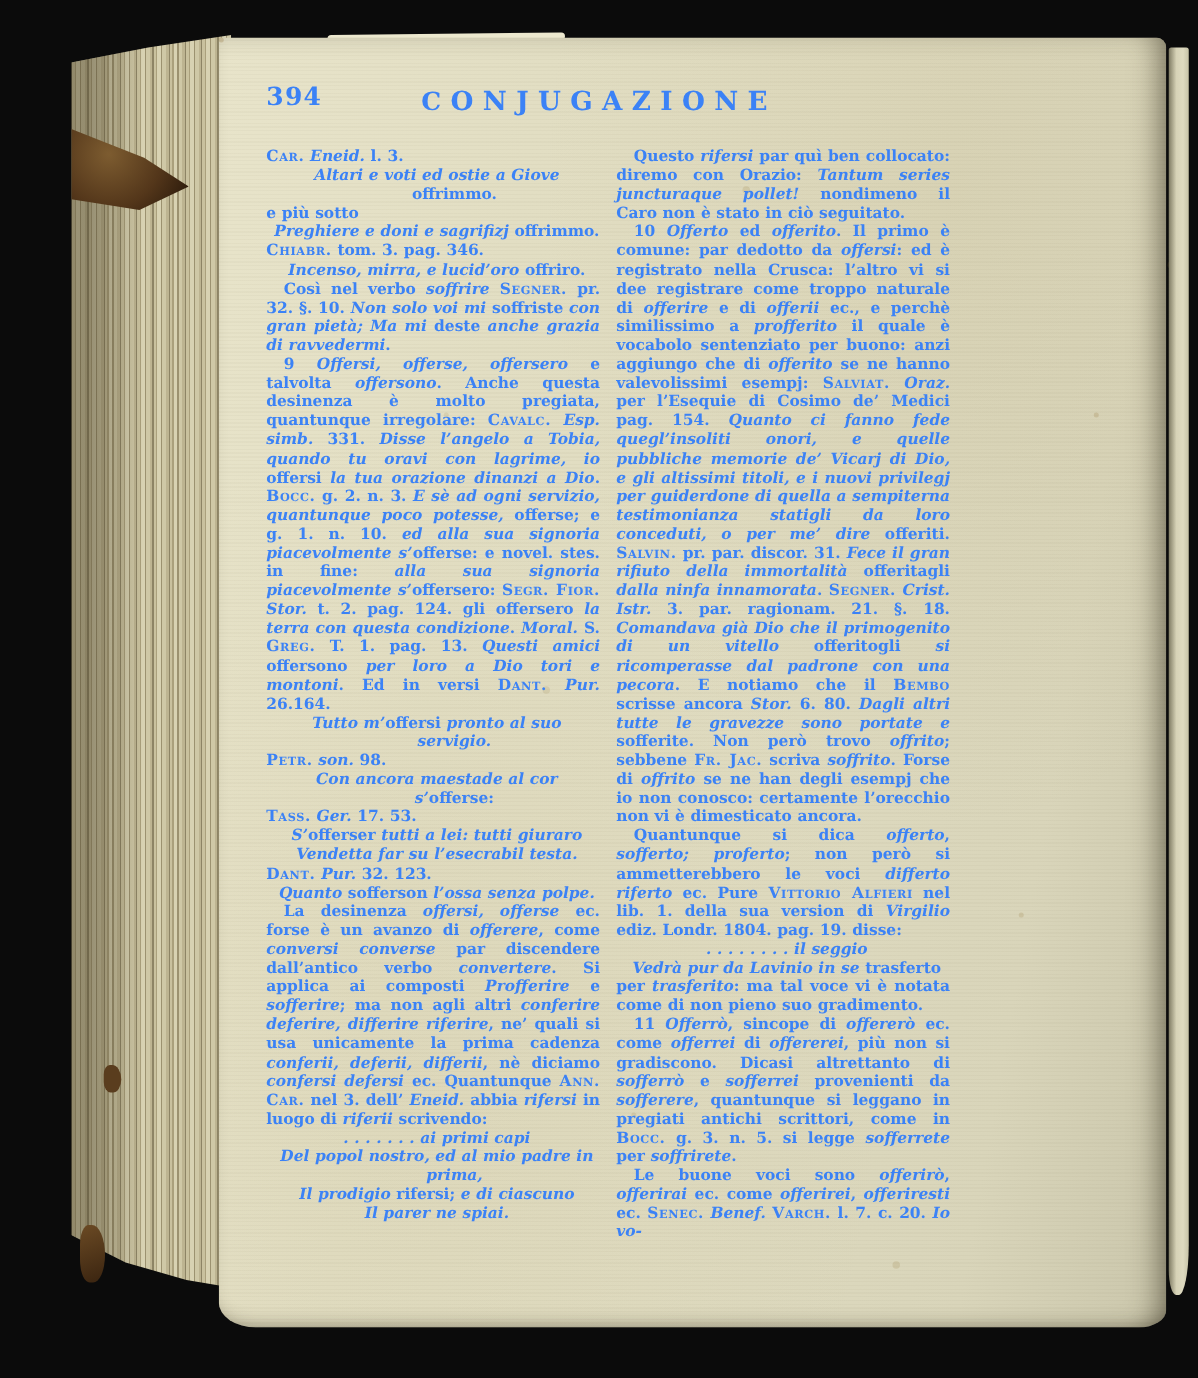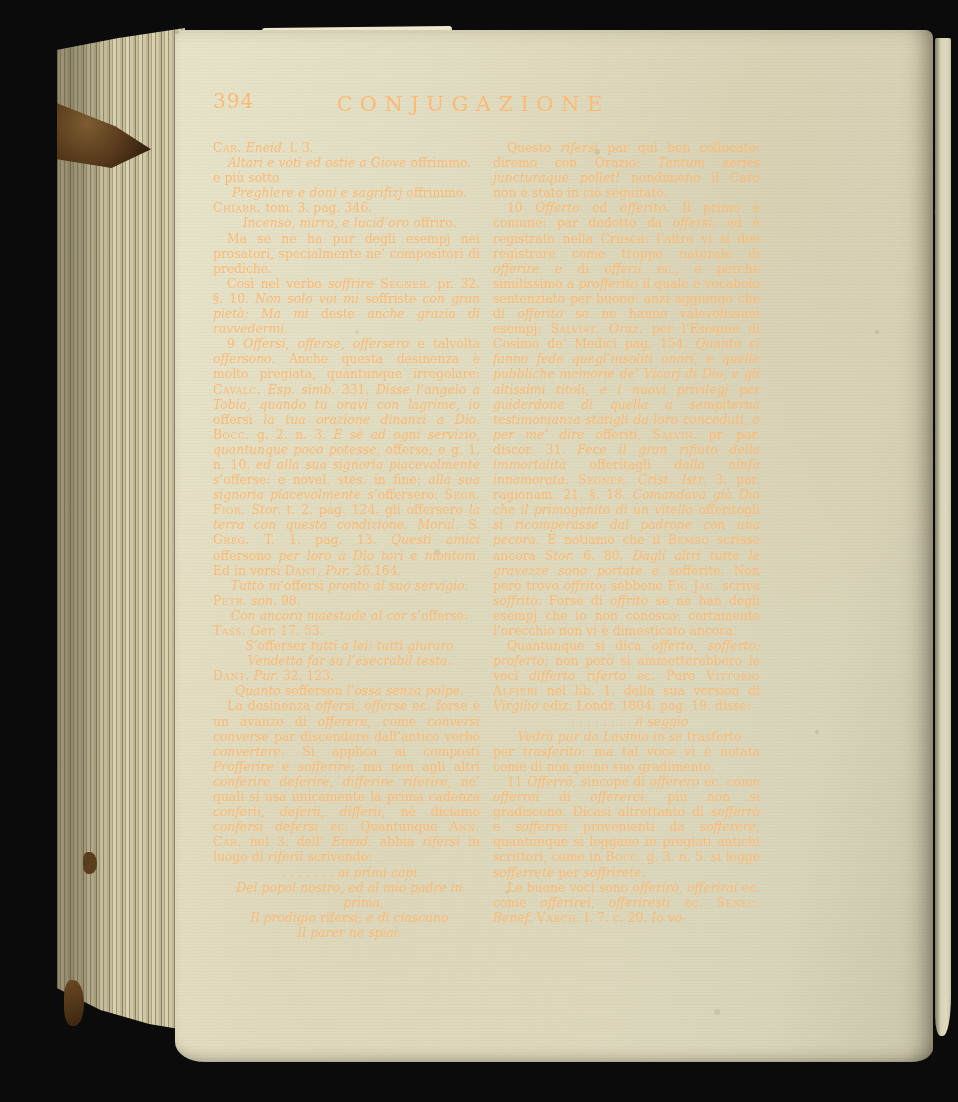--- a/index.html
+++ b/index.html
@@ -47,22 +47,23 @@
 
   
   .next-page{
     position:absolute;left:935px;top:38px;width:16px;height:998px;
     background:linear-gradient(90deg,#807c64,#d7d3b7 38%,#dedac0 72%,#c6c2a6);
     border-radius:2px 2px 8px 6px / 2px 2px 40px 20px;
   }
 
   
   .text-area{
-    position:absolute;left:213px;top:88px;width:548px;color:#fdba74;
+    position:absolute;left:213px;top:64px;width:548px;color:#3b82f6;
     font-family:"DejaVu Serif","Liberation Serif",serif;
+    font-weight:bold;
   }
   .header{position:relative;height:28px;}
   .pagenum{position:absolute;left:0;top:1px;font-size:20px;letter-spacing:1px;}
   .title{position:absolute;left:124px;top:4px;font-size:21px;letter-spacing:7.5px;}
   .title::first-letter{font-size:20px;}
   .cols{display:flex;gap:13px;margin-top:25px;}
   .col{width:267px;font-size:12.35px;line-height:15.1px;text-align:justify;hyphens:auto;word-spacing:.2px;}
   .col > div{margin:0;}
   .para{text-indent:14px;}
   .cont{text-indent:0;}
@@ -93,21 +94,20 @@
       <div class="title" style="text-transform:uppercase;">Conjugazione</div>
     </div>
     <div class="cols">
       <div class="col">
           <div class="ref"><span class="sc">Car.</span><span> </span><span class="it">Eneid.</span><span> l. 3.</span></div>
           <div class="verse"><span class="it">Altari e voti ed ostie a Giove</span><span> offrimmo.</span></div>
           <div class="cont"><span>e più sotto</span></div>
           <div class="verse"><span class="it">Preghiere e doni e sagrifizj</span><span> offrimmo.</span></div>
           <div class="ref"><span class="sc">Chiabr.</span><span> tom. 3. pag. 346.</span></div>
           <div class="verse"><span class="it">Incenso, mirra, e lucid’oro</span><span> offriro.</span></div>
-          <div class="para"><span>Ma se ne ha pur degli esempj nei prosatori, specialmente ne’ compositori di prediche.</span></div>
           <div class="para"><span>Così nel verbo </span><span class="it">soffrire</span><span> </span><span class="sc">Segner.</span><span> pr. 32. §. 10. </span><span class="it">Non solo voi mi</span><span> soffriste </span><span class="it">con gran pietà; Ma mi</span><span> deste </span><span class="it">anche grazia di ravvedermi</span><span>.</span></div>
           <div class="para"><span>9 </span><span class="it">Offersi, offerse, offersero</span><span> e talvolta </span><span class="it">offersono</span><span>. Anche questa desinenza è molto pregiata, quantunque irregolare: </span><span class="sc">Cavalc.</span><span> </span><span class="it">Esp. simb.</span><span> 331. </span><span class="it">Disse l’angelo a Tobia, quando tu oravi con lagrime, io</span><span> offersi </span><span class="it">la tua orazione dinanzi a Dio</span><span>. </span><span class="sc">Bocc.</span><span> g. 2. n. 3. </span><span class="it">E sè ad ogni servizio, quantunque poco potesse,</span><span> offerse; e g. 1. n. 10. </span><span class="it">ed alla sua signoria piacevolmente s’</span><span>offerse: e novel. stes. in fine: </span><span class="it">alla sua signoria piacevolmente s’</span><span>offersero: </span><span class="sc">Segr. Fior.</span><span> </span><span class="it">Stor.</span><span> t. 2. pag. 124. gli offersero </span><span class="it">la terra con questa condizione</span><span>. </span><span class="it">Moral.</span><span> S. </span><span class="sc">Greg.</span><span> T. 1. pag. 13. </span><span class="it">Questi amici</span><span> offersono </span><span class="it">per loro a Dio tori e montoni</span><span>. Ed in versi </span><span class="sc">Dant.</span><span> </span><span class="it">Pur.</span><span> 26.164.</span></div>
           <div class="verse"><span class="it">Tutto m’</span><span>offersi </span><span class="it">pronto al suo servigio.</span></div>
           <div class="ref"><span class="sc">Petr.</span><span> </span><span class="it">son.</span><span> 98.</span></div>
           <div class="verse"><span class="it">Con ancora maestade al cor s’</span><span>offerse:</span></div>
           <div class="ref"><span class="sc">Tass.</span><span> </span><span class="it">Ger.</span><span> 17. 53.</span></div>
           <div class="verse"><span class="it">S’</span><span>offerser </span><span class="it">tutti a lei: tutti giuraro</span></div>
           <div class="verse"><span class="it">Vendetta far su l’esecrabil testa.</span></div>
           <div class="ref"><span class="sc">Dant.</span><span> </span><span class="it">Pur.</span><span> 32. 123.</span></div>
           <div class="verse"><span class="it">Quanto</span><span> sofferson </span><span class="it">l’ossa senza polpe.</span></div>

